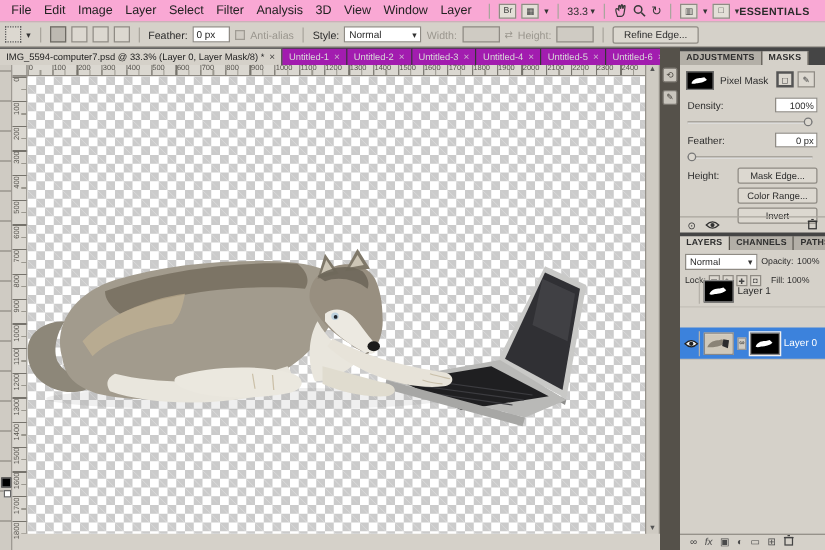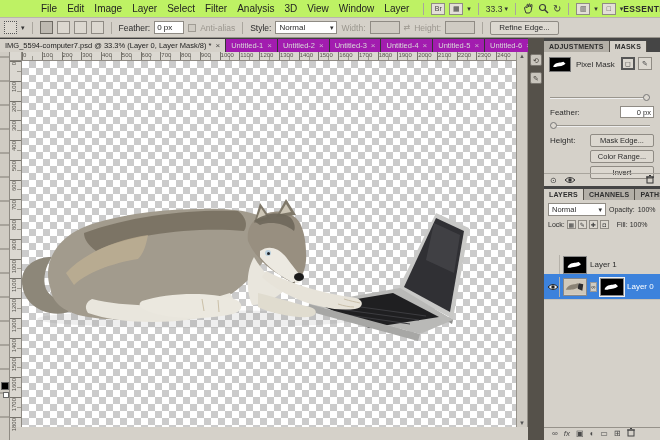--- a/index.html
+++ b/index.html
@@ -1,20 +1,20 @@
 <!DOCTYPE html>
 <html><head>
 <meta charset="utf-8">
 <style>
   * { margin:0; padding:0; box-sizing:border-box; }
   html,body { width:660px; height:440px; overflow:hidden; }
   body { font-family:"Liberation Sans", sans-serif; background:#d5d1c9; position:relative; font-size:10px; color:#1d1d1d; }
 
   
-  #menubar { position:absolute; left:0; top:0; width:660px; height:18px; background:#bef264; border-bottom:1px solid #b9b5ad; display:flex; align-items:center;padding-left:32px; }
+  #menubar { position:absolute; left:0; top:0; width:660px; height:18px; background:#f9a8d4; border-bottom:1px solid #b9b5ad; display:flex; align-items:center; }
   #appicon { width:7px; height:16px; background:#3a6fd8; margin-right:4px; }
   .mitem { padding:2px 5px; color:#222; cursor:default; }
   .mbar-right { display:flex; align-items:center; gap:4px; margin-left:6px; }
   .ibox { width:14px; height:12px; border:1px solid #8f8b84; background:#e3dfd7; font-size:7px; display:flex; align-items:center; justify-content:center; color:#444; }
   .tinyarrow { font-size:7px; color:#333; }
   .vsep { width:1px; height:12px; background:#a9a59d; margin:0 3px; }
   #zoombox { font-size:8.5px; color:#333; display:flex; gap:2px; align-items:center; }
   #workspace { margin-left:auto; margin-right:4px; display:flex; align-items:center; gap:10px; }
   #workspace .wlabel { font-size:8.5px; font-weight:bold; color:#2c2c2c; letter-spacing:.3px; }
   .winbtn { font-size:9px; color:#333; padding:0 2px; }
@@ -102,21 +102,21 @@
   #maskfoot .trash { margin-left:auto; }
 
   
   #layersbody { height:227px; }
   #blendrow { position:absolute; left:4px; right:2px; top:3px; display:flex; align-items:center; gap:3px; }
   #blendsel { width:58px; height:13px; background:#fff; border:1px solid #8f8b84; font-size:7.5px; padding:0 3px; display:flex; justify-content:space-between; align-items:center; }
   .small { font-size:7px; color:#2b2b2b; white-space:nowrap; }
   #lockrow { position:absolute; left:4px; right:2px; top:20px; display:flex; align-items:center; gap:2px; }
   .lockico { width:9px; height:9px; border:1px solid #8f8b84; background:#dcd8d0; font-size:6px; display:flex; align-items:center; justify-content:center; color:#444; }
   .layer { position:absolute; left:0; right:0; height:26px; display:flex; align-items:center; gap:3px; padding:0 3px; border-bottom:1px solid #c4c0b8; }
-  .layer.selected { background:#3c82dc; color:#fff;margin-top:12px; }
+  .layer.selected { background:#3c82dc; color:#fff; }
   .eyebox { width:13px; height:20px; border-right:1px solid #b5b1a9; display:flex; align-items:center; justify-content:center; flex:none; }
   .lthumb { width:24px; height:18px; border:1px solid #888; background:#000; display:flex; align-items:center; justify-content:center; flex:none; }
   .lthumb.photo { background:#d8d2c6; }
   .lthumb.masksel { outline:1px solid #f0f0f0; }
   .linkico { font-size:6px; color:#222; background:#cfcbc3; border:1px solid #999; width:7px; height:10px; display:flex; align-items:center; justify-content:center; flex:none; }
   .lname { font-size:8px; }
   #panelfoot { height:13px; background:#d5d1c9; border-top:1px solid #96928a; display:flex; align-items:center; gap:6px; padding:0 8px; color:#4a4a4a; font-size:8px; }
   #panelfoot .ic { line-height:10px; }
   #panelfoot .trash { margin-left:0; }
 
@@ -364,20 +364,24 @@
         <svg width="18" height="11" viewBox="0 0 24 16">
             <path d="M2,11 C4,6 9,5 13,5 L17,4 L20,7 C17,10 11,11 8,11 C5,12 3,12 2,11 Z" fill="#fff"></path>
           </svg>
       </span>
       <span>Pixel Mask</span>
       <span class="btns">
         <span class="maskbtn sel">◻</span>
         <span class="maskbtn">✎</span>
       </span>
     </div>
+    <div class="mprow" style="top:26px;">
+      <span>Density:</span>
+      <span class="mpinput">100%</span>
+    </div>
     <div class="slider" style="top:42px;">
       <span class="track"></span>
       <span class="knob" style="right:0;"></span>
     </div>
     <div class="mprow" style="top:54px;">
       <span>Feather:</span>
       <span class="mpinput">0 px</span>
     </div>
     <div class="slider" style="top:70px;">
       <span class="track"></span>
@@ -420,21 +424,21 @@
     <div id="lockrow">
       <span class="small">Lock:</span>
       <span class="lockico">▦</span>
       <span class="lockico">✎</span>
       <span class="lockico">✚</span>
       <span class="lockico">◘</span>
       <span class="small" style="margin-left:6px;">Fill:</span>
       <span class="small">100%</span>
     </div>
 
-    <div class="layer" style="top:52px;align-items:center;">
+    <div class="layer" style="top:20px;align-items:center;">
       <span class="eyebox"></span>
       <span class="lthumb">
         <svg width="20" height="12" viewBox="0 0 24 16">
             <path d="M2,11 C4,6 9,5 13,5 L17,4 L20,7 C17,10 11,11 8,11 C5,12 3,12 2,11 Z" fill="#fff"></path>
           </svg>
       </span>
       <span class="lname">Layer 1</span>
     </div>
 
     <div class="layer selected" style="top:62px;">

